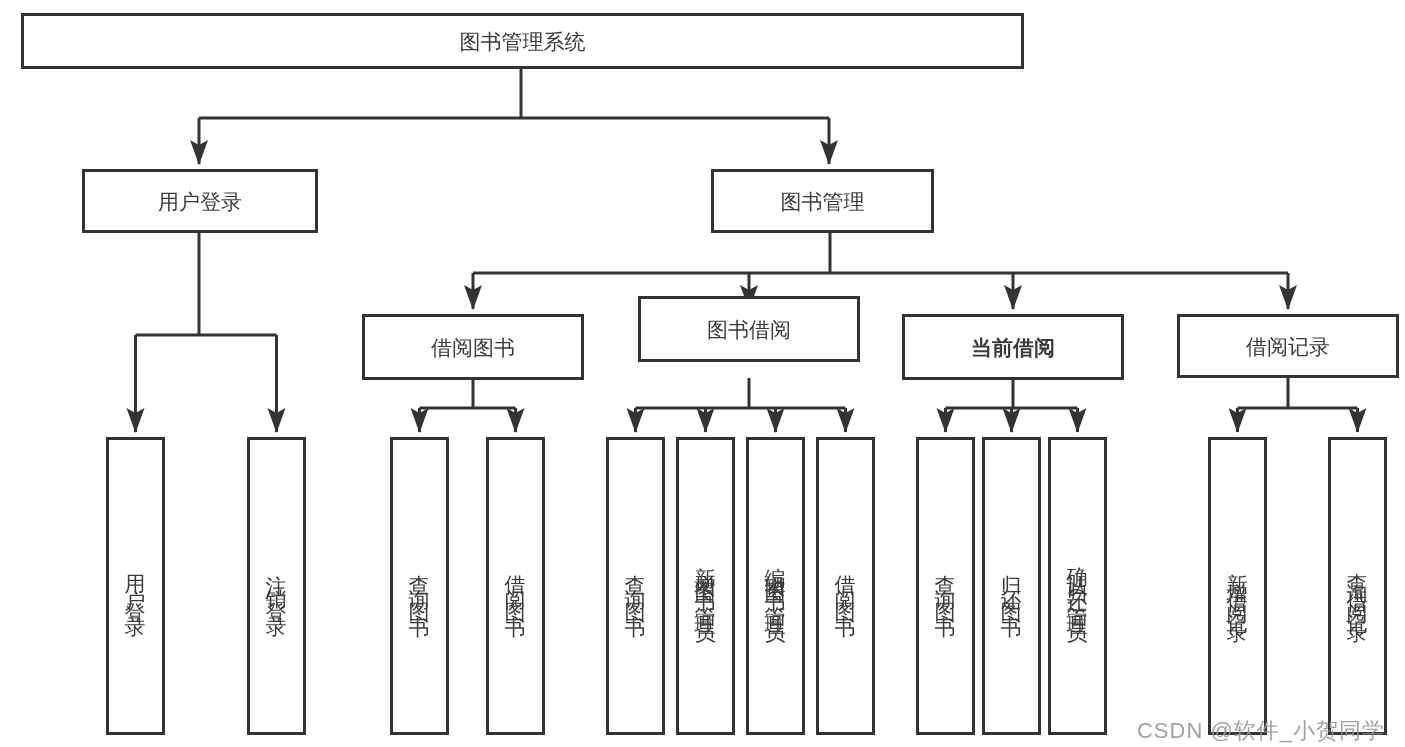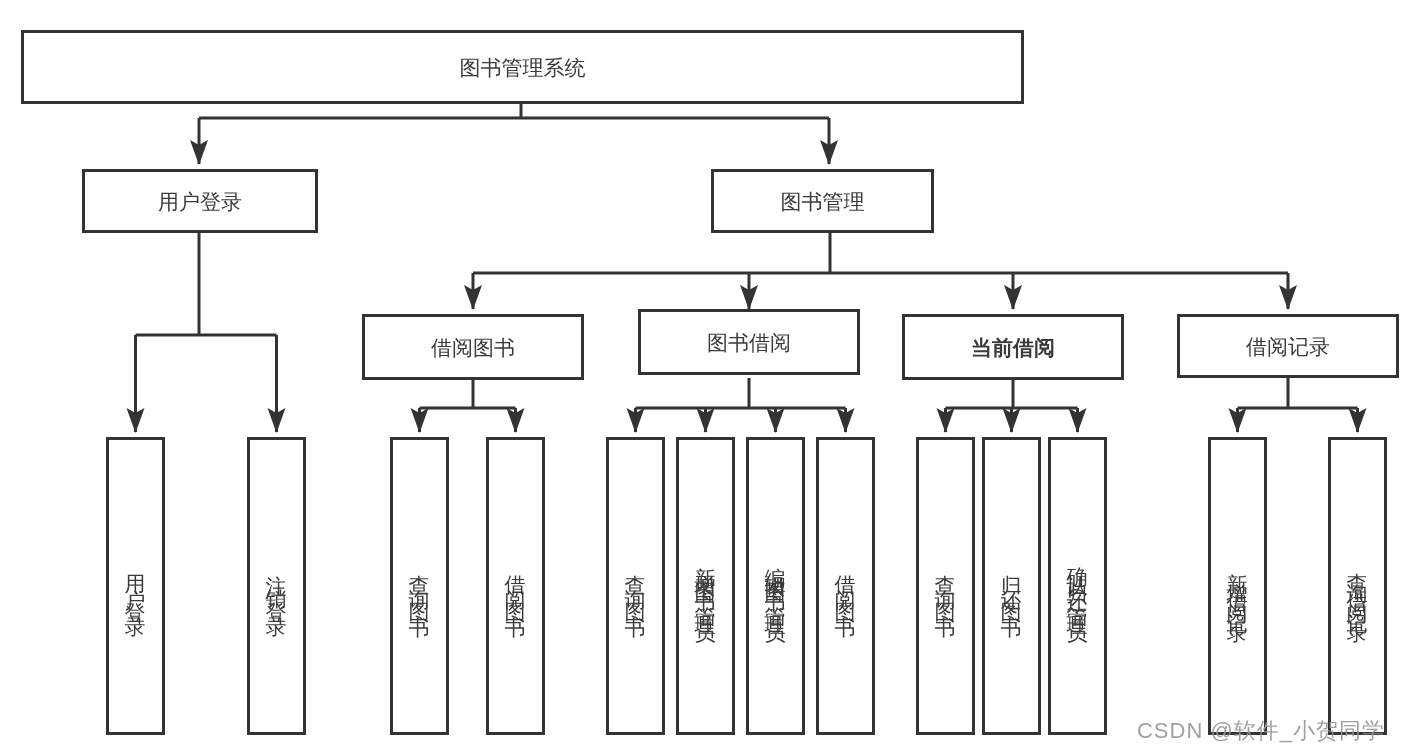--- a/index.html
+++ b/index.html
@@ -17,25 +17,25 @@
     background:#ffffff; border:3px solid #333333;
     display:flex; align-items:center; justify-content:center;
     color:#3a3a3a; font-size:21px; line-height:1;
     white-space:nowrap;
   }
   .vtext span { writing-mode:vertical-rl; }
   .ls-wide  span { letter-spacing:14px; }
   .ls-mid   span { letter-spacing:10px; }
   .ls-tight span { letter-spacing:8px;  }
   
-  .n-root  { left:21px;   top:13px;  width:1003px; height:74px;margin-top:17px; }
+  .n-root  { left:21px;   top:13px;  width:1003px; height:56px; }
   .n-login { left:82px;   top:169px; width:236px;  height:64px; }
   .n-mgmt  { left:711px;  top:169px; width:223px;  height:64px; }
   .n-rec   { left:362px;  top:314px; width:222px;  height:66px; }
-  .n-bor   { left:638px;  top:309px; width:222px;  height:66px; }
+  .n-bor   { left:638px;  top:296px; width:222px;  height:66px; }
   .n-cur   { left:902px;  top:314px; width:222px;  height:66px;font-weight:bold; }
   .n-hist  { left:1177px; top:314px; width:222px;  height:64px; }
   .leaf    { top:437px; width:59px; height:298px; }
   .n-a1 { left:106px; }  .n-a2 { left:247px; }
   .n-b1 { left:390px; }  .n-b2 { left:486px; }
   .n-c1 { left:606px; }  .n-c2 { left:676px; }
   .n-c3 { left:746px; }  .n-c4 { left:816px; }
   .n-d1 { left:916px; }  .n-d2 { left:982px; }
   .n-d3 { left:1048px; }
   .n-e1 { left:1208px; } .n-e2 { left:1328px; }

